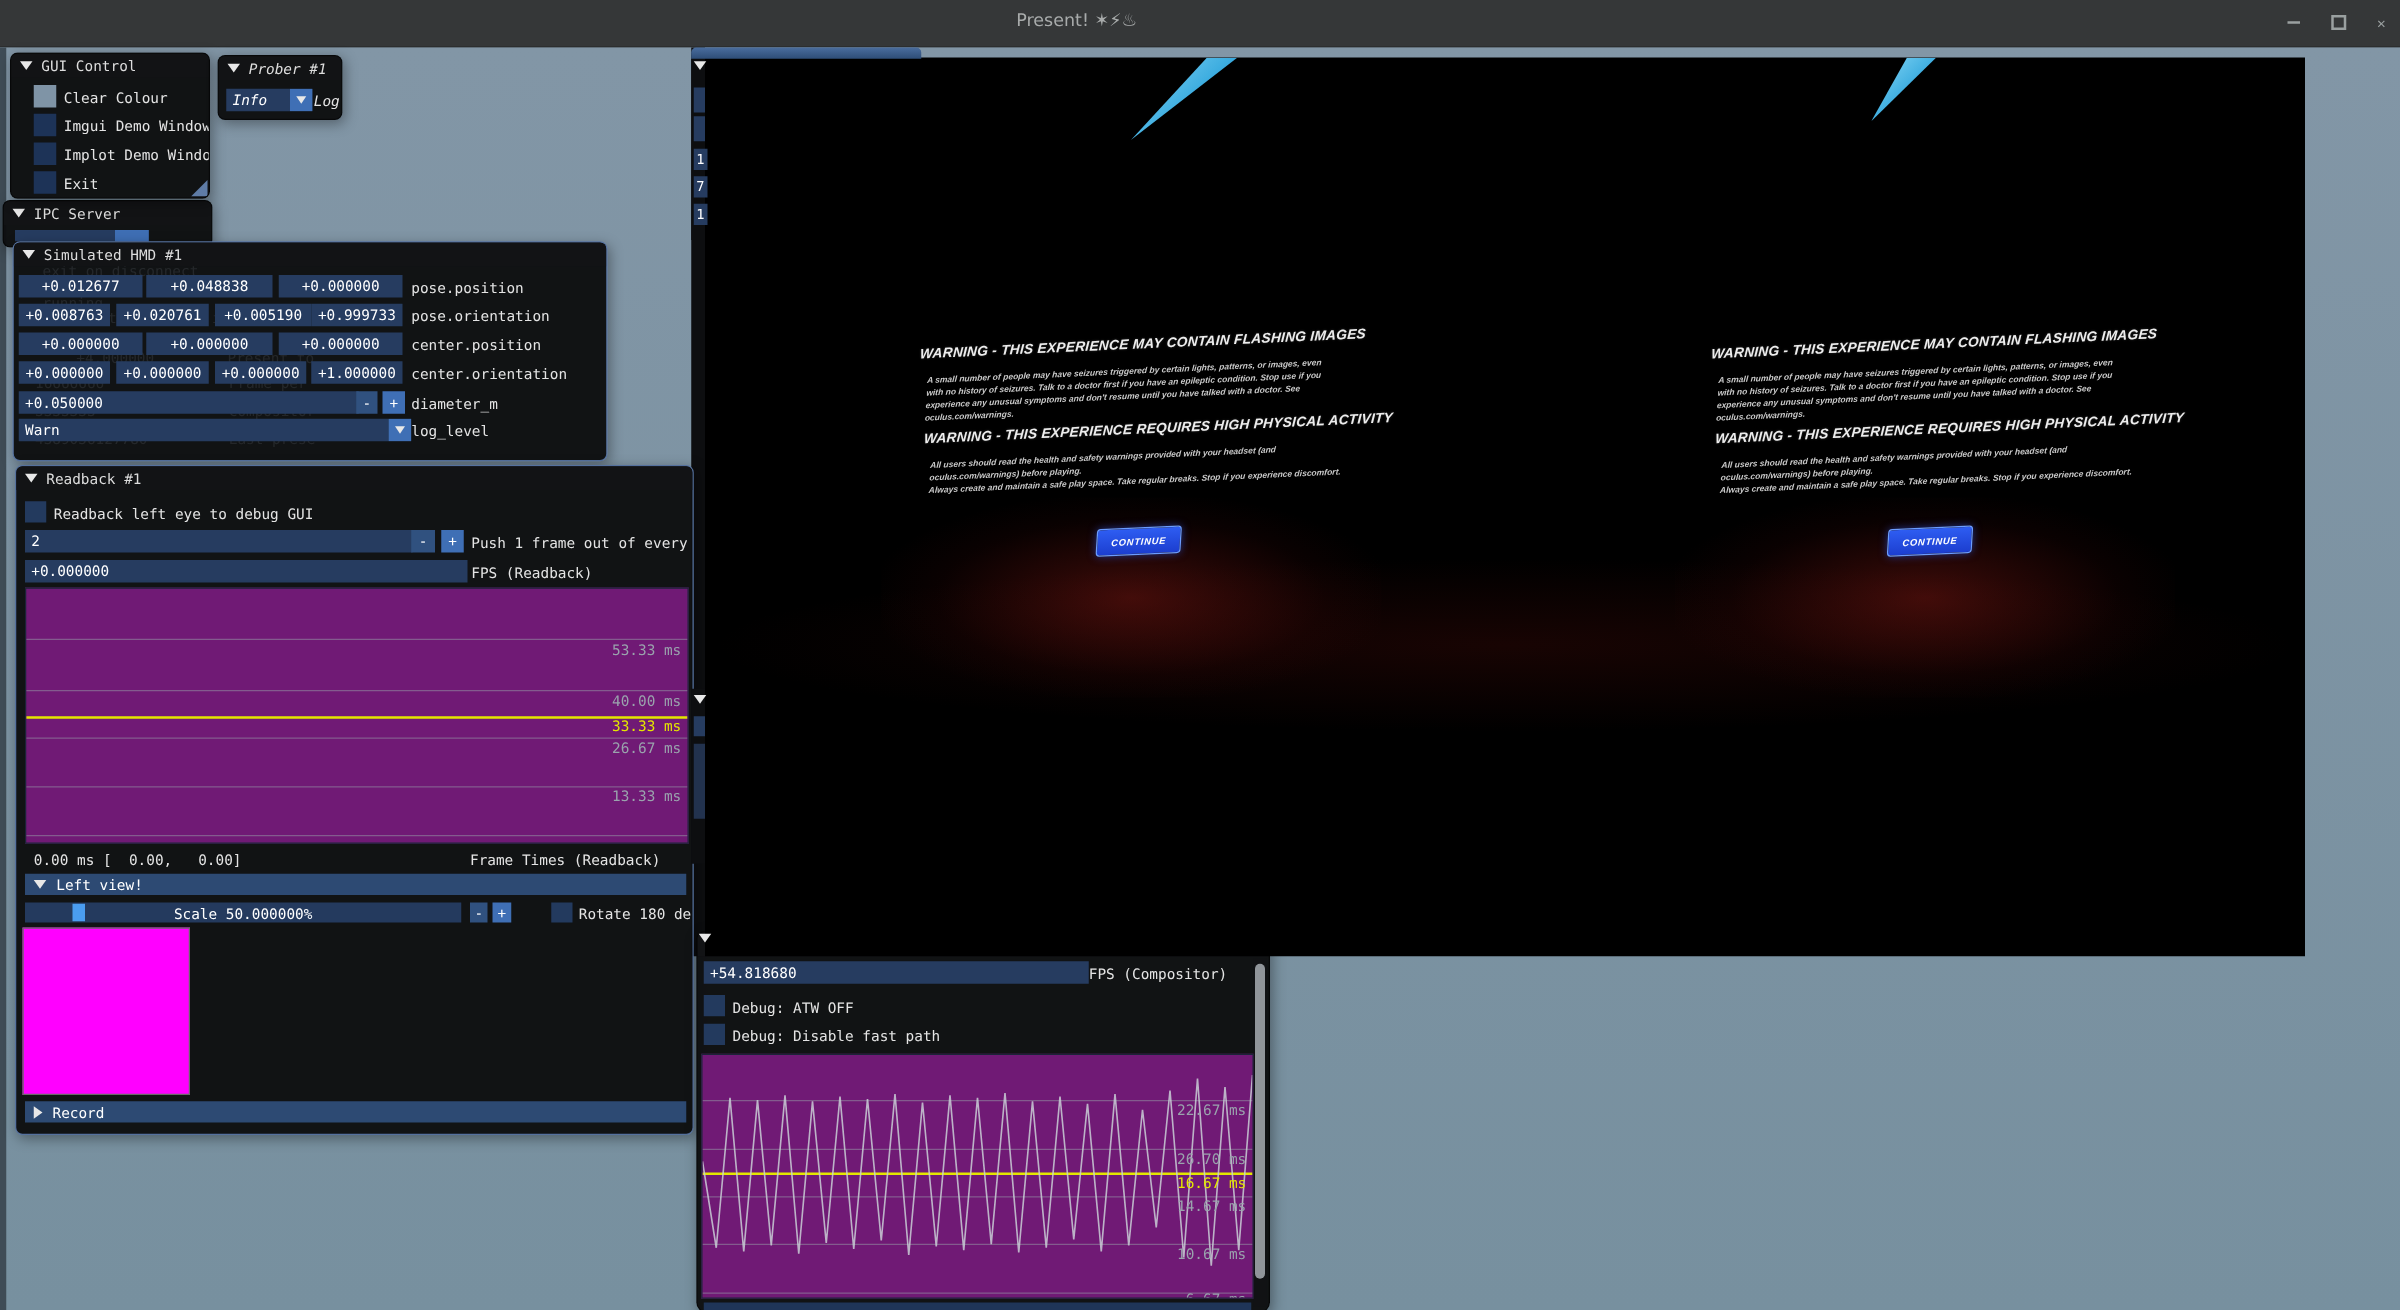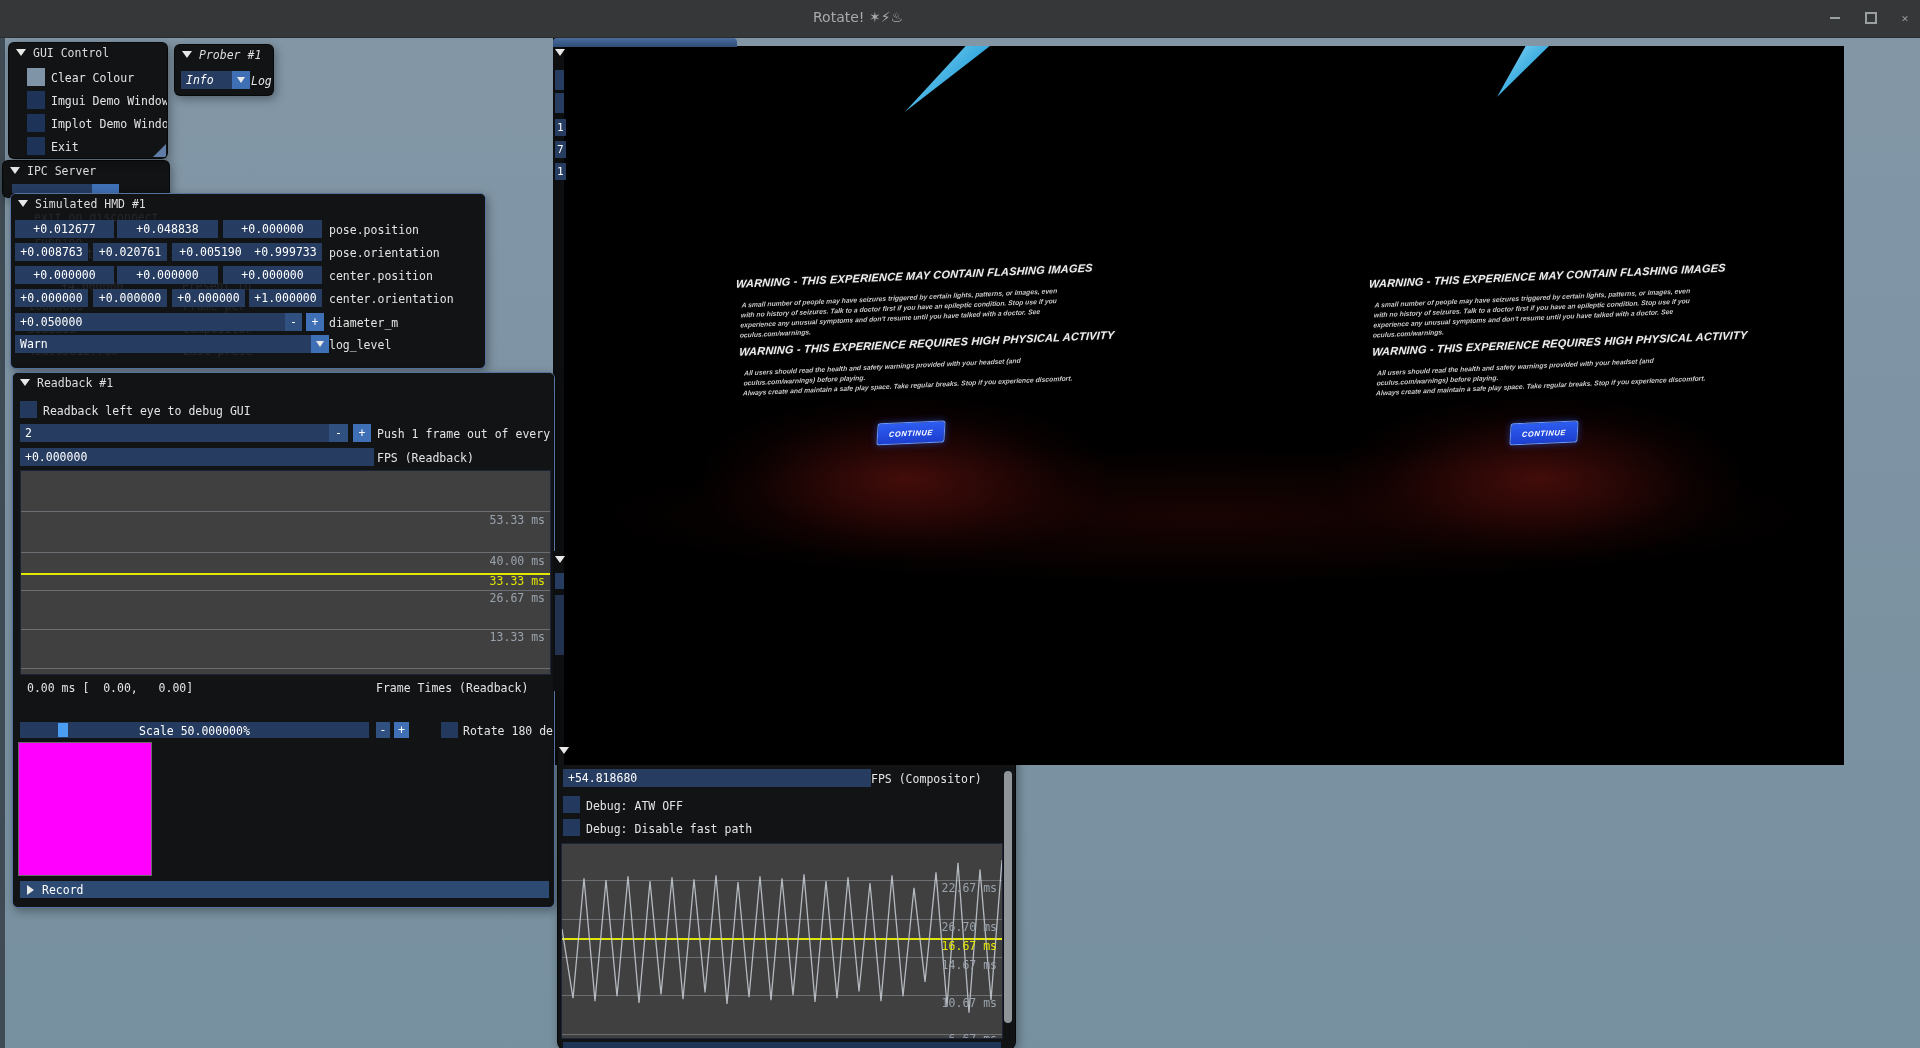--- a/index.html
+++ b/index.html
@@ -22,21 +22,21 @@
   .tri-d{width:0;height:0;border-left:5px solid transparent;border-right:5px solid transparent;border-top:7px solid #e8e8e8;}
   .tri-r{width:0;height:0;border-top:5px solid transparent;border-bottom:5px solid transparent;border-left:7px solid #e8e8e8;}
   .field{position:absolute;background:#263c60;color:#fff;height:18px;display:flex;align-items:center;justify-content:center;overflow:hidden;}
   .field.lft{justify-content:flex-start;padding-left:5px;}
   .btn{position:absolute;background:#30517f;color:#fff;height:18px;display:flex;align-items:center;justify-content:center;}
   .btn.plus{background:#3f6fb5;}
   .lbl{position:absolute;color:#e4e4e4;white-space:pre;}
   .chk{position:absolute;width:17px;height:17px;background:#233a5e;}
   .swatch{position:absolute;width:18px;height:18px;background:#1d3357;}
   .hdr{position:absolute;background:#2d4a73;color:#fff;height:17px;display:flex;align-items:center;gap:8px;padding:0 7px;}
-  .plot{position:absolute;background:#404040;border:1px solid #1b2438;overflow:hidden;}
+  .plot{position:absolute;background:#701a75;border:1px solid #1b2438;overflow:hidden;}
   .gline{position:absolute;left:0;right:0;height:1px;background:rgba(150,158,168,.5);}
   .gline.yel{background:#e3e600;height:2px;}
   .tick{position:absolute;right:5px;color:#9aa3ad;}
   .tick.yel{color:#e3e600;}
   .ghost{position:absolute;color:#c6d2e6;opacity:.10;white-space:pre;}
   .combo-arrow{position:absolute;top:0;right:0;width:18px;height:18px;background:#3f6fb5;display:flex;align-items:center;justify-content:center;}
   .combo-arrow .tri-d{border-left-width:4px;border-right-width:4px;border-top-width:6px;}
   .grip{position:absolute;right:1px;bottom:1px;width:0;height:0;border-left:13px solid transparent;border-bottom:13px solid #5f7ca6;}
   .slider{position:absolute;background:#243a5e;height:16px;}
   .sgrab{position:absolute;top:1px;width:10px;height:14px;background:#4a9df0;}
@@ -60,21 +60,21 @@
         background:linear-gradient(#4a6d9e,#2e4d77);border-radius:4px 4px 0 0;}
   .sliver{position:absolute;background:#0d0e10;}
   .mono-sm{font-size:11px;}
 </style>
 </head>
 <body>
 
 <div id="screen">
 
   <div class="titlebar">
-    <span class="title">Rotate! ✶⚡♨</span>
+    <span class="title">Present! ✶⚡♨</span>
     <span class="winctl" style="left:1824px;">
         <span class="minbar"></span>
       </span>
     <span class="winctl" style="left:1860px;">
         <span class="maxsq"></span>
       </span>
     <span class="winctl" style="left:1894px;">
         <span>✕</span>
       </span>
   </div>
@@ -193,20 +193,24 @@
       <span class="tick" style="top:42px;">53.33 ms</span>
       <span class="tick" style="top:83px;">40.00 ms</span>
       <span class="tick yel" style="top:103px;">33.33 ms</span>
       <span class="tick" style="top:120px;">26.67 ms</span>
       <span class="tick" style="top:159px;">13.33 ms</span>
       <span class="tick" style="top:194px;margin-top:24px;">0.00 ms</span>
       <svg width="529" height="203" style="position:absolute;left:0;top:0;"></svg>
     </div>
     <span class="lbl" style="left:14px;top:308px;">0.00 ms [  0.00,   0.00]</span>
     <span class="lbl" style="left:363px;top:308px;">Frame Times (Readback)</span>
+    <div class="hdr" style="left:7px;top:326px;width:515px;">
+      <span class="tri-d"></span>
+      <span>Left view!</span>
+    </div>
     <div class="slider" style="left:7px;top:349px;width:349px;">
       <div class="sgrab" style="left:38px;"></div>
       <div style="position:absolute;left:0;top:2px;width:349px;text-align:center;color:#fff;">Scale 50.000000%</div>
     </div>
     <div class="btn" style="left:363px;top:349px;width:14px;height:16px;">-</div>
     <div class="btn plus" style="left:381px;top:349px;width:15px;height:16px;">+</div>
     <div class="chk" style="left:428px;top:349px;height:16px;"></div>
     <span class="lbl" style="left:450px;top:351px;">Rotate 180 de</span>
     <div style="position:absolute;left:5px;top:369px;width:132px;height:132px;background:#ff00ff;border:1px solid #6a6a6a;"></div>
     <div class="hdr" style="left:7px;top:508px;width:515px;">

